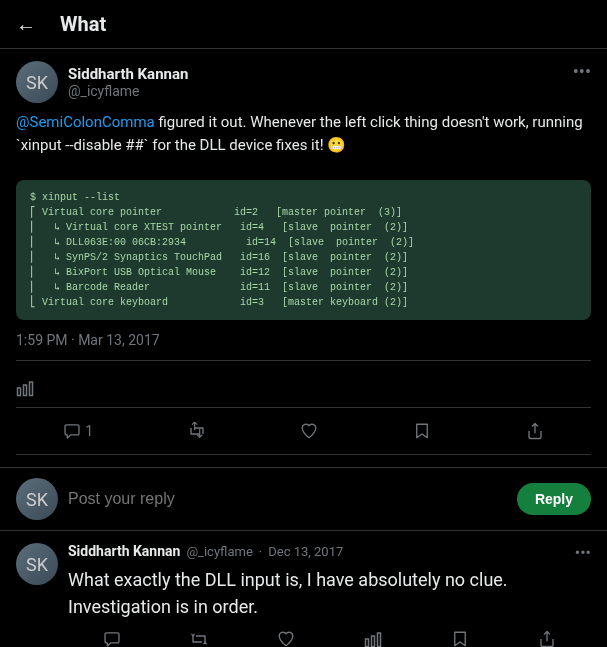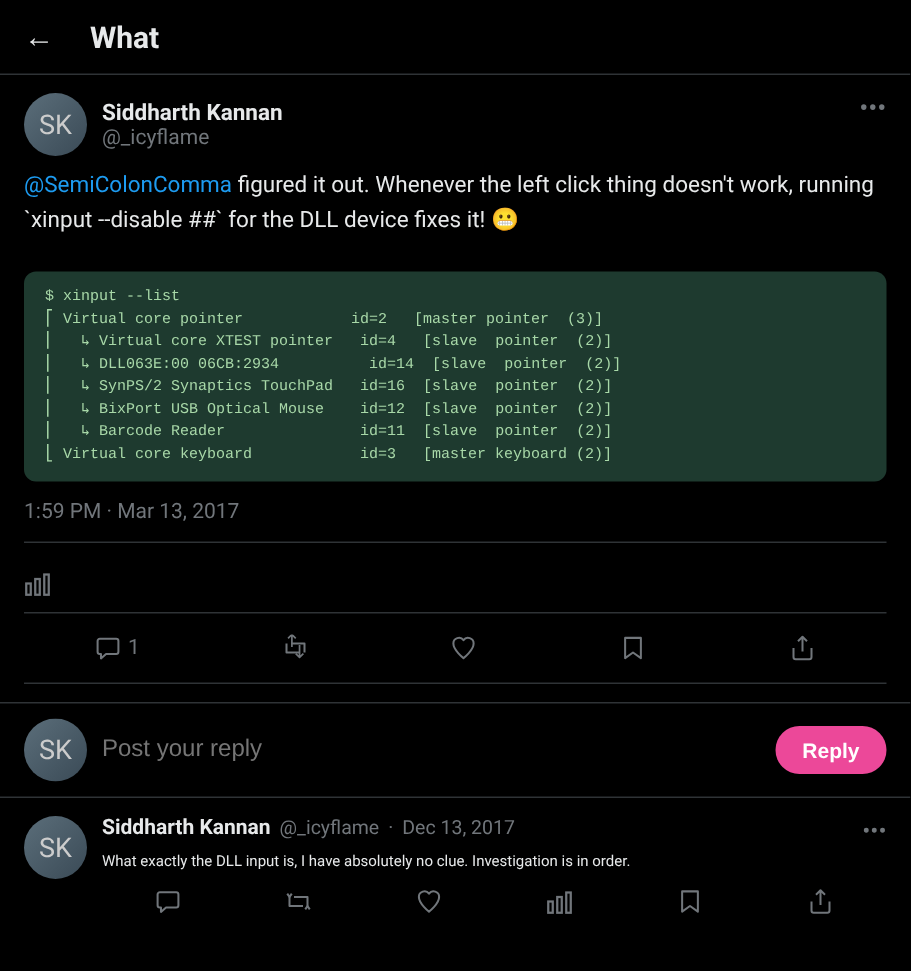--- a/index.html
+++ b/index.html
@@ -150,21 +150,21 @@
     }
     .reply-input {
       flex: 1;
       background: transparent;
       border: none;
       outline: none;
       color: #71767b;
       font-size: 16px;
     }
     .reply-button {
-      background: #ec4899;
+      background: #15803d;
       color: #fff;
       border: none;
       border-radius: 50px;
       padding: 8px 18px;
       font-size: 14px;
       font-weight: 700;
       cursor: pointer;
     }
     .comment-section {
       padding: 12px 16px;
@@ -309,21 +309,21 @@
     <div style="flex:1;">
       <div class="comment-top">
         <div class="comment-author-row">
           <span class="author-name" style="font-size:14px;">Siddharth Kannan</span>
           <span class="author-handle" style="font-size:13px;">@_icyflame</span>
           <span class="author-handle" style="font-size:13px;">·</span>
           <span class="author-handle" style="font-size:13px;">Dec 13, 2017</span>
         </div>
         <span class="more-icon" style="font-size:16px;">•••</span>
       </div>
-      <div class="post-content" style="font-size:10px;margin-bottom:10px;">What exactly the DLL input is, I have absolutely no clue. Investigation is in order.</div>
+      <div class="post-content" style="font-size:18px;margin-bottom:10px;">What exactly the DLL input is, I have absolutely no clue. Investigation is in order.</div>
 
       <div class="comment-actions">
 
         <div class="comment-action">
           <svg class="icon-svg" viewBox="0 0 24 24" style="stroke:#71767b;">
             <path d="M1.75 1.75h14.5c1.1 0 2 .9 2 2v9.5c0 1.1-.9 2-2 2H7.25l-4.5 4v-4H1.75c-1.1 0-2-.9-2-2v-9.5c0-1.1.9-2 2-2z" stroke-linejoin="round" transform="translate(3,2)"></path>
           </svg>
         </div>
 
         <div class="comment-action">

